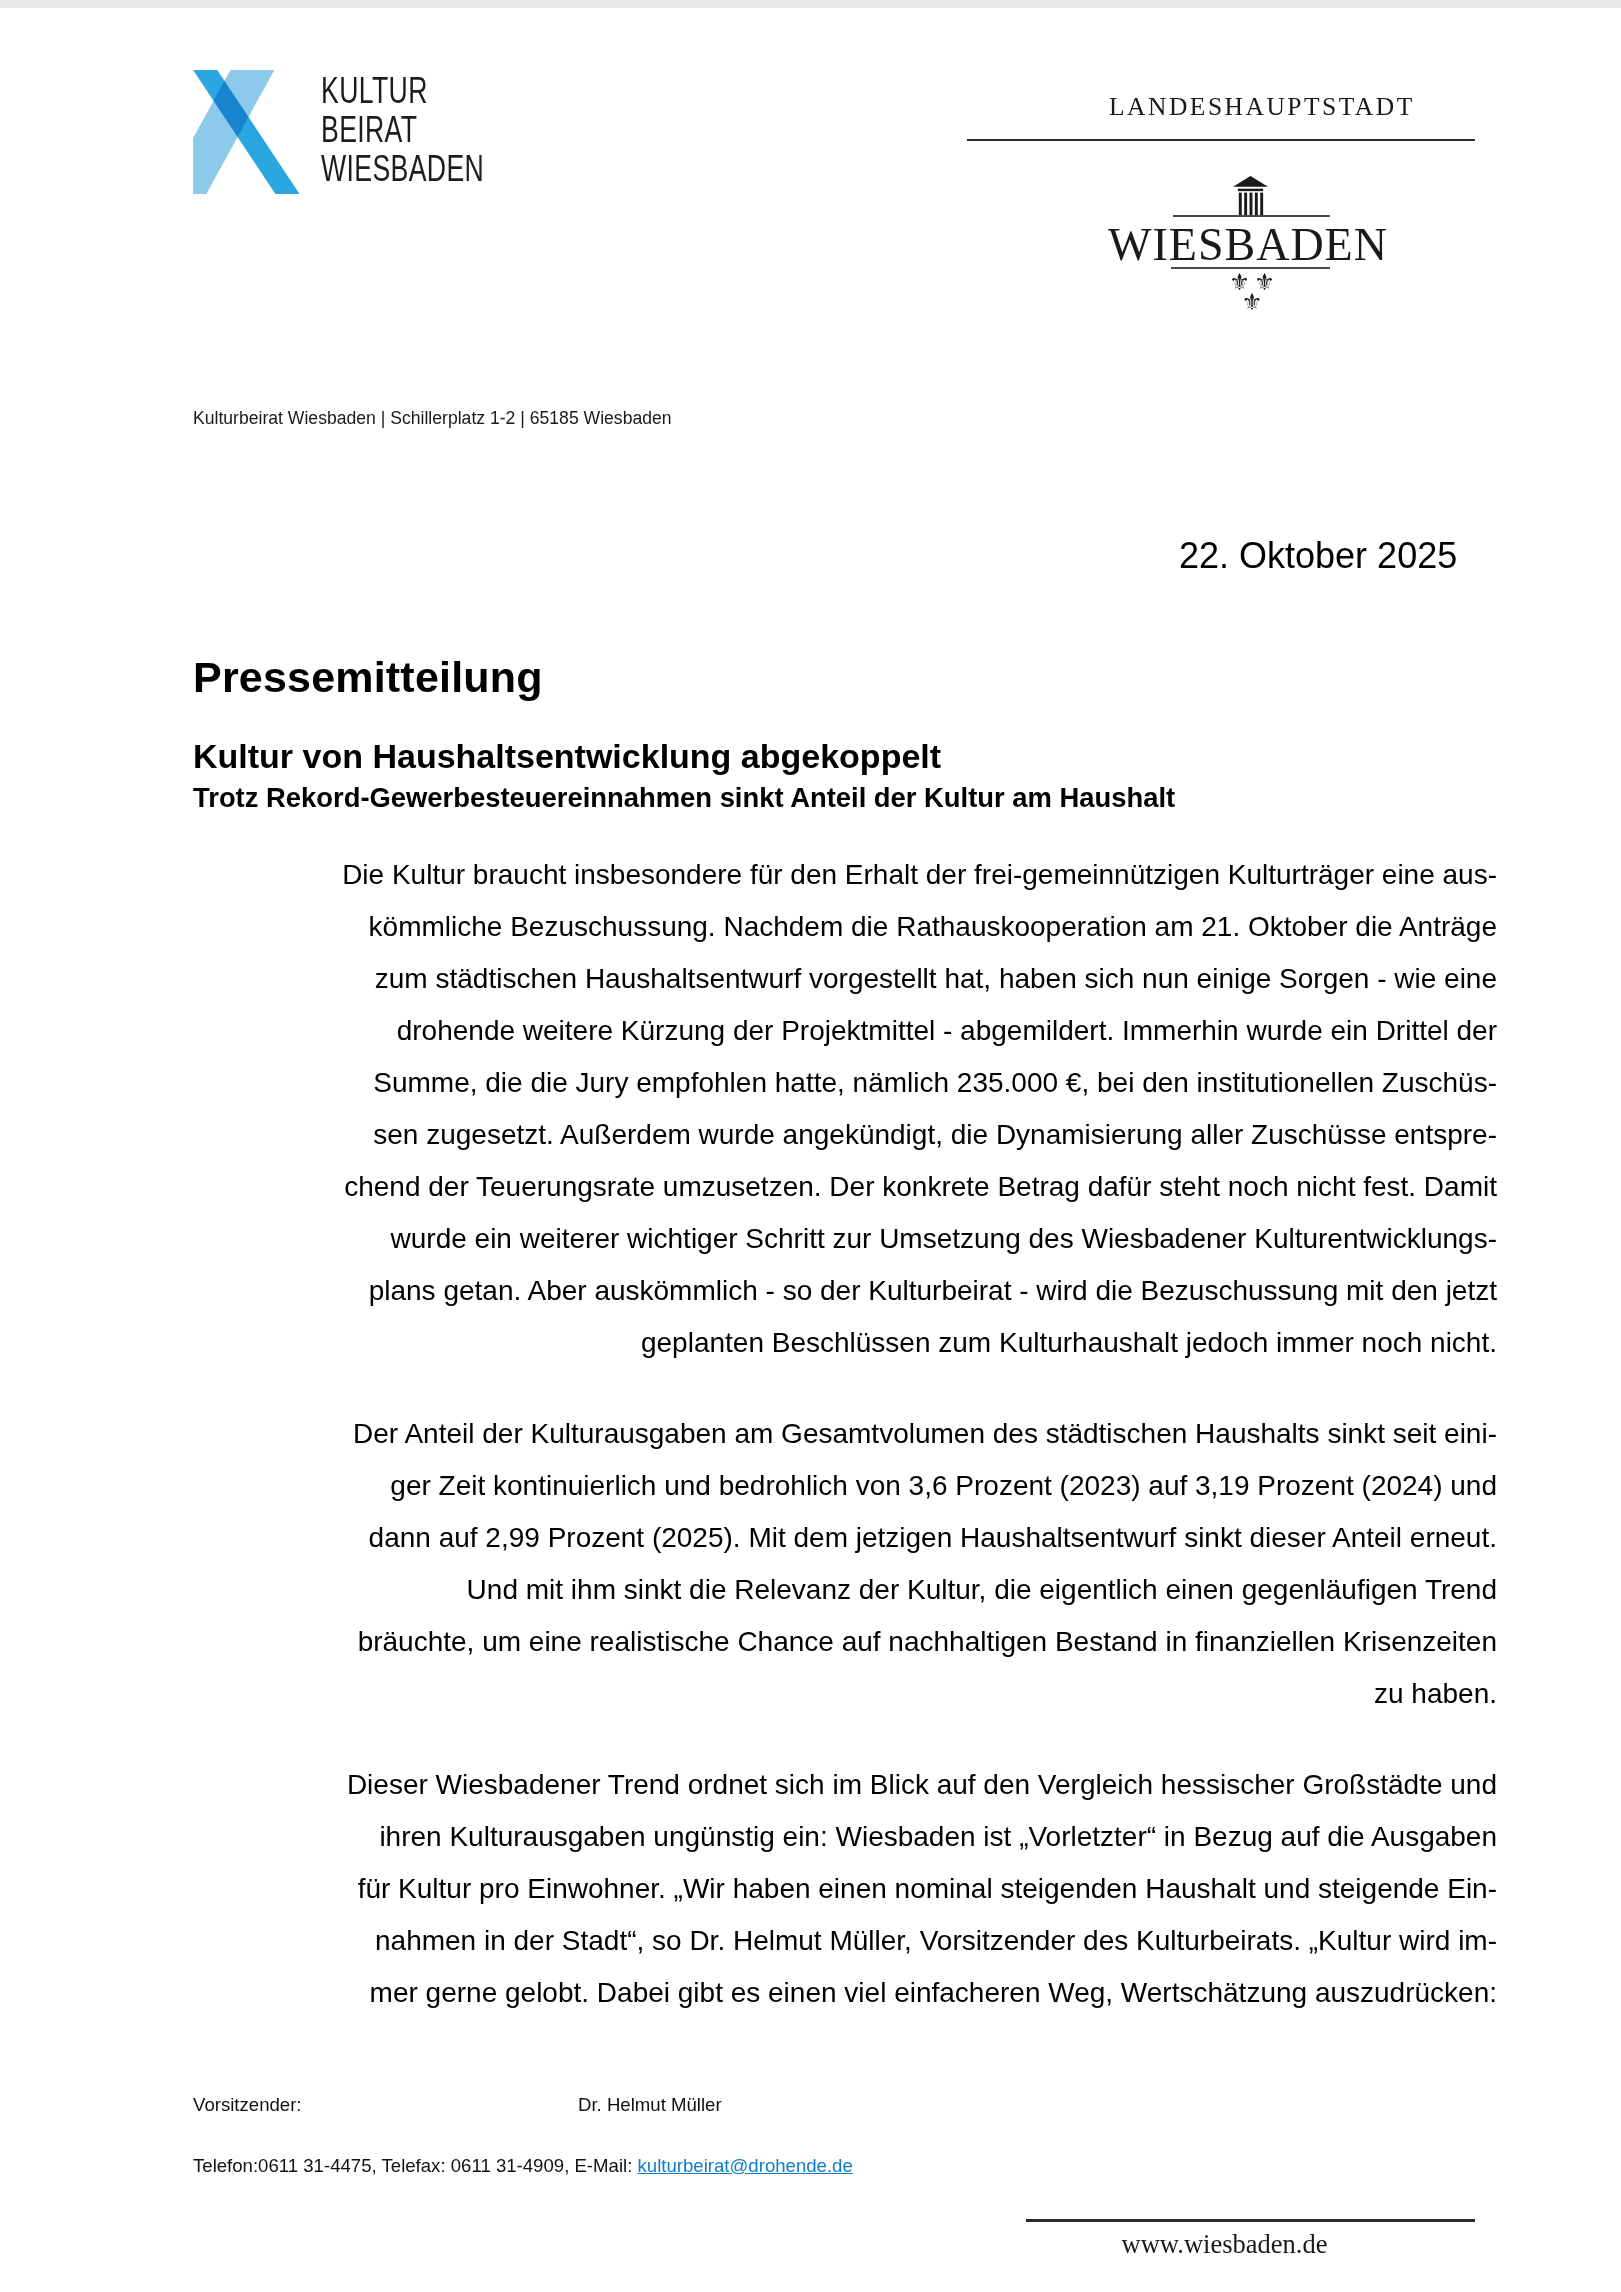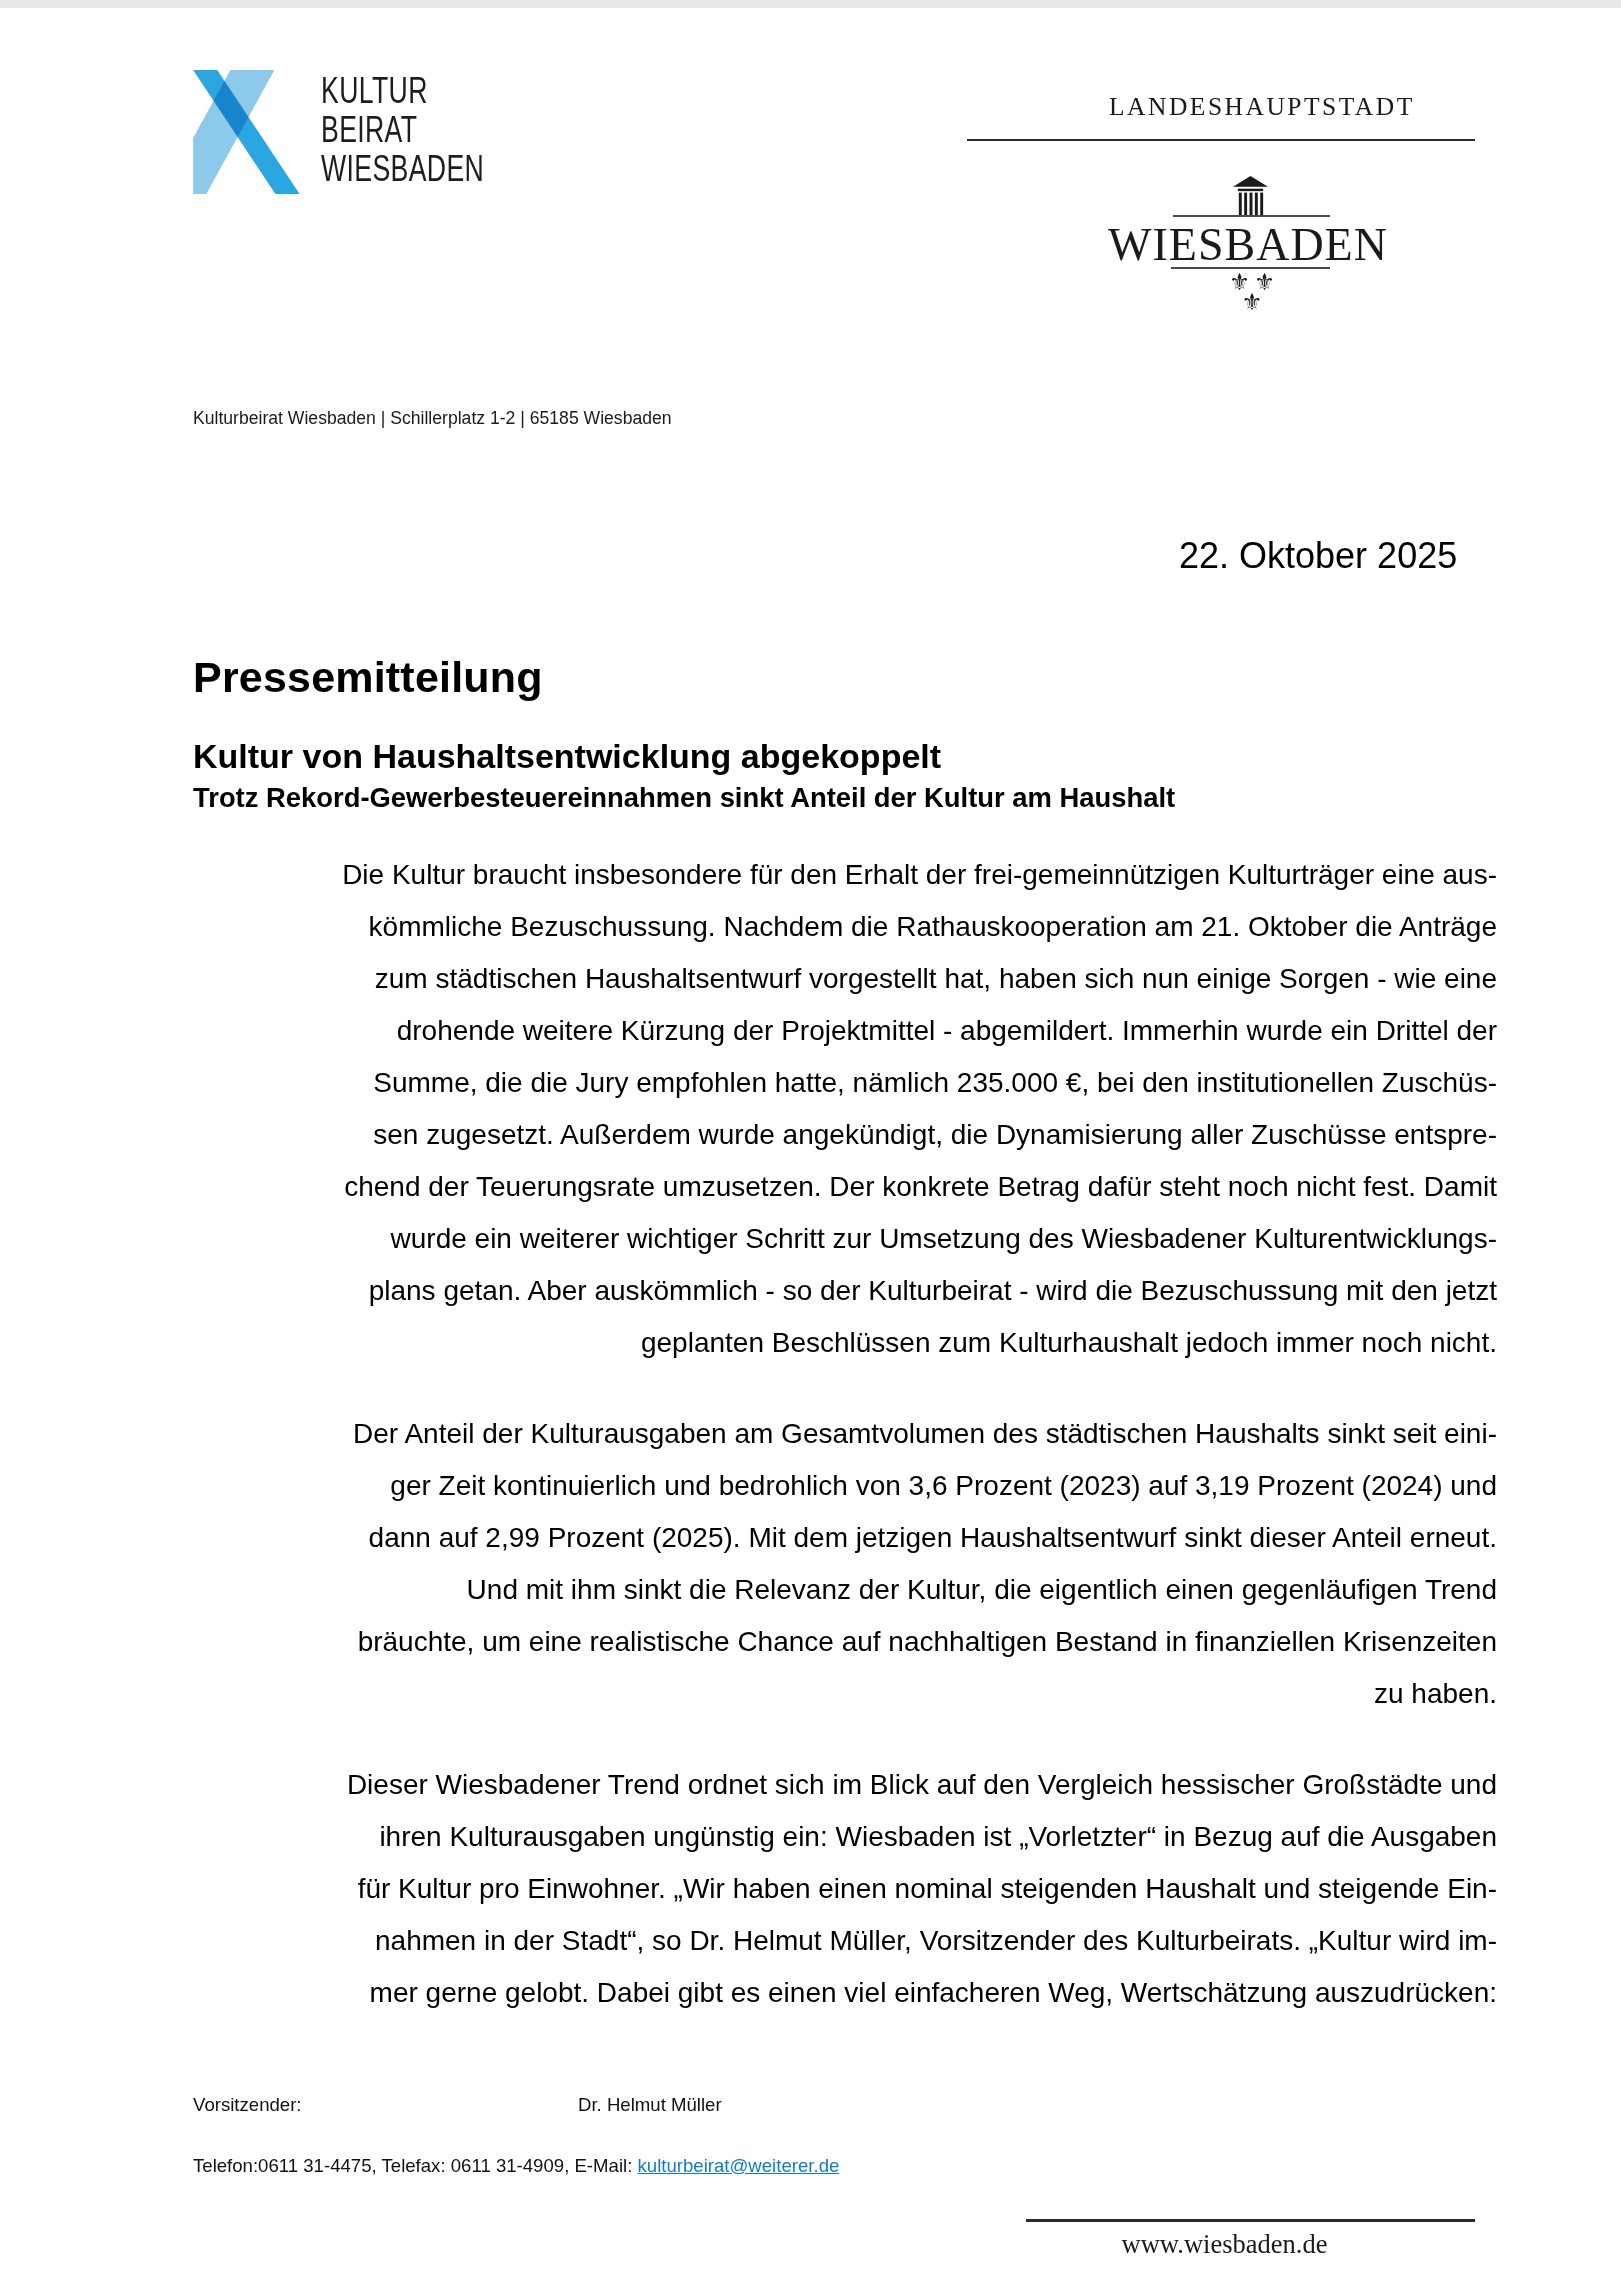--- a/index.html
+++ b/index.html
@@ -146,20 +146,20 @@
 mer gerne gelobt. Dabei gibt es einen viel einfacheren Weg, Wertschätzung auszudrücken:</div>
     </div>
 
   <div class="abs foot foot-rows">
     <div class="foot-row">
       <span>Vorsitzender:</span>
       <span>Dr. Helmut Müller</span>
     </div>
   </div>
 
-  <div class="abs foot contact-line"><span>Telefon:0611 31-4475, Telefax: 0611 31-4909, E-Mail: </span><a>kulturbeirat@weiterer.de</a></div>
+  <div class="abs foot contact-line"><span>Telefon:0611 31-4475, Telefax: 0611 31-4909, E-Mail: </span><a>kulturbeirat@drohende.de</a></div>
 
 
   <div class="abs rule-bottom"></div>
   <div class="abs site">www.wiesbaden.de</div>
 
 </div>
 
 
 </body></html>

